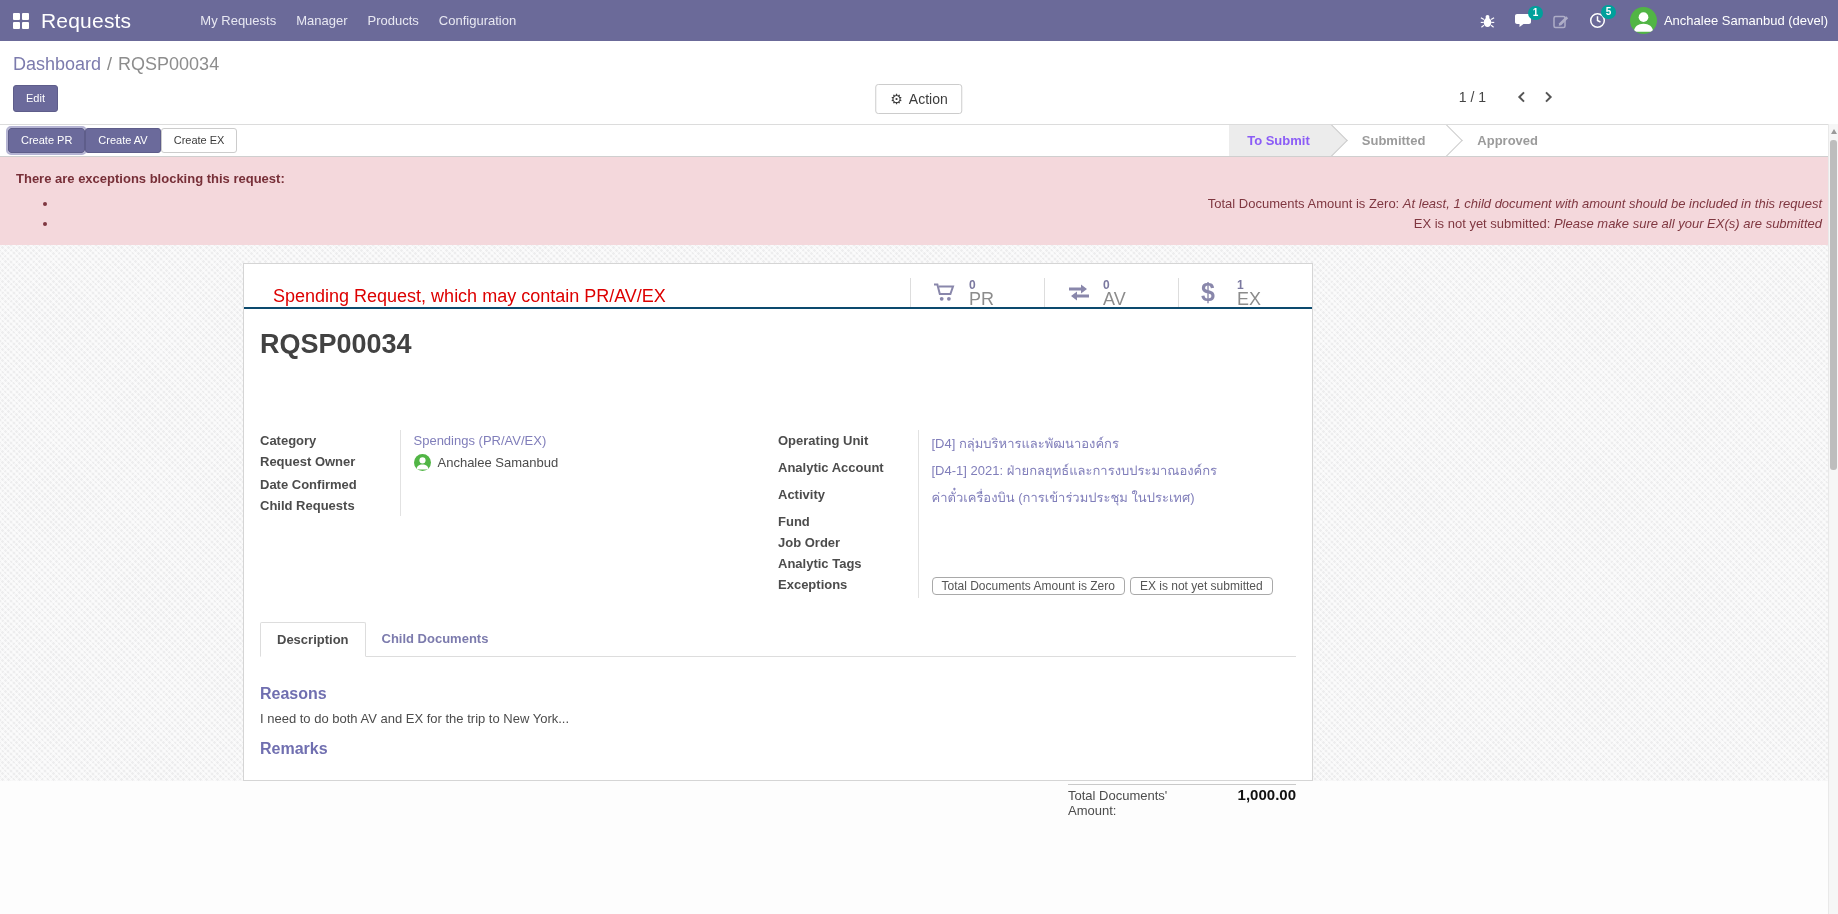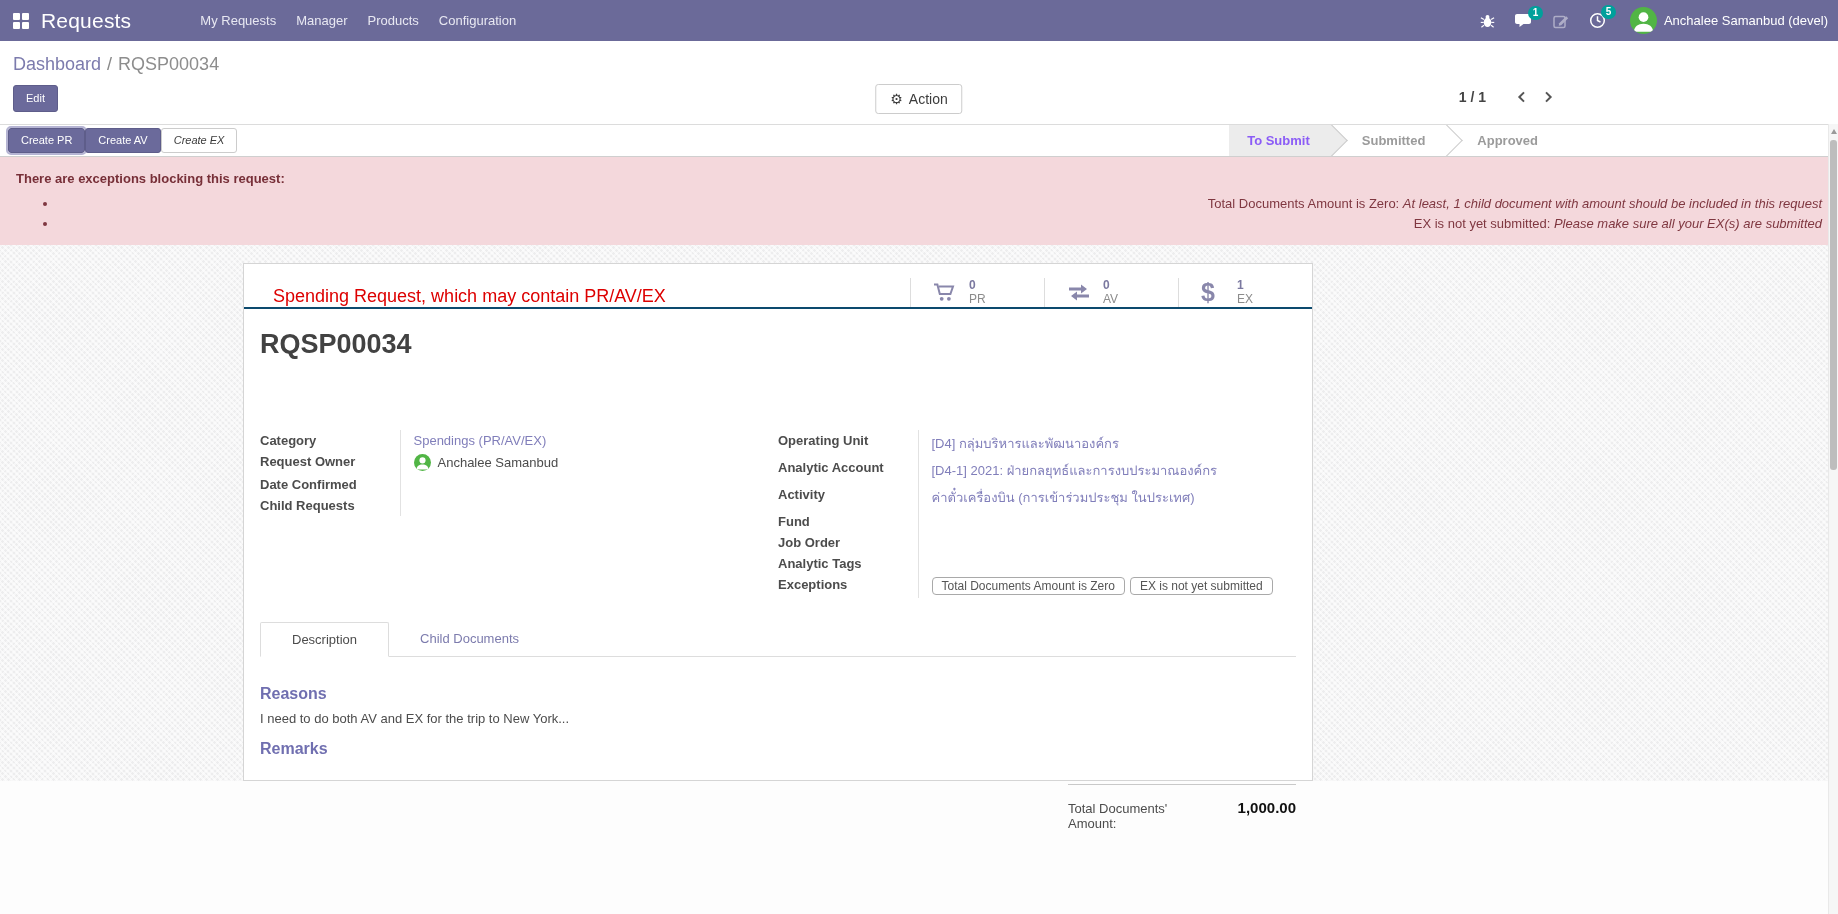--- a/index.html
+++ b/index.html
@@ -24,29 +24,29 @@
   .control-panel { position:absolute; top:41px; left:0; width:100%; height:83px; background:#fff; }
   .breadcrumb { padding:13px 0 0 13px; font-size:18px; }
   .breadcrumb .parent { color:#7c7bad; cursor:pointer; }
   .breadcrumb .sep { color:#888; padding:0 6px; }
   .breadcrumb .current { color:#8d8d8d; }
   .btn { display:inline-block; border-radius:3px; font-size:11px; line-height:1; cursor:pointer; }
   .btn-edit { position:absolute; left:13px; top:44px; background:#6b6a9b; border:1px solid #5e5d8a; color:#fff; padding:7px 12px; }
   .btn-action { position:absolute; left:50%; transform:translateX(-50%); top:43px; background:#fff; border:1px solid #ccc; color:#3c3c3c; padding:7px 14px; font-size:14px; }
   .gear::before { content:"\2699"; margin-right:6px; font-size:14px; }
   .pager { position:absolute; right:282px; top:48px; display:flex; align-items:center; color:#555; font-size:14px; }
-  .pager .val { margin-right:18px; color:#444;font-weight:bold; }
+  .pager .val { margin-right:18px; color:#444; }
   .pager svg { cursor:pointer; margin-left:10px; }
 
   
   .header-bar { position:absolute; top:124px; left:0; width:100%; height:33px; background:#fff; border-top:1px solid #dcdcdc; border-bottom:1px solid #cfcfcf; display:flex; align-items:center; }
   .create-btns { display:flex; align-items:center; padding-left:8px; }
   .btn-primary { background:#6b6a9b; border:1px solid #5e5d8a; color:#fff; padding:6px 12px; border-radius:3px; }
   .btn-primary.focused { outline:2px solid #b5b4d3; }
-  .btn-default { background:#fff; border:1px solid #ccc; color:#3c3c3c; padding:6px 12px; border-radius:3px;font-style:italic; }
+  .btn-default { background:#fff; border:1px solid #ccc; color:#3c3c3c; padding:6px 12px; border-radius:3px; }
   .steps { position:absolute; right:278px; top:0; height:31px; display:flex; overflow:hidden; }
   .step { position:relative; height:31px; line-height:31px; padding:0 22px 0 30px; font-weight:bold; color:#9b9b9b; background:#fff; cursor:pointer; }
   .step:first-child { padding-left:18px; }
   .step::after { content:""; position:absolute; top:4px; right:-11px; width:22px; height:22px; transform:rotate(45deg); border-top:1px solid #ccc; border-right:1px solid #ccc; background:inherit; }
   .step:last-child::after { display:none; }
   .step.active { background:#ececec; color:#8b5cf6; }
   .step .lbl { position:relative; z-index:2; }
   .s1{z-index:3} .s2{z-index:2} .s3{z-index:1}
 
   
@@ -66,50 +66,50 @@
 
   
   .sheet { position:absolute; top:263px; left:243px; width:1070px; height:518px; background:#fff; border:1px solid #d5d5d5; }
   .sheet-header { height:45px; border-bottom:2px solid #0c4a6e; display:flex; align-items:flex-end; }
   .banner { flex:1; display:flex; align-items:center; padding-left:29px; color:#dd0000; font-size:18px; }
   .stat-btns { display:flex; width:402px; }
   .stat-btn { width:134px; border-left:1px solid #ddd; display:flex; align-items:center; padding-left:22px; cursor:pointer; }
   .stat-icon { width:26px; margin-right:10px; color:#8987ab; display:flex; align-items:center; }
   .dollar-glyph { font-size:25px; font-weight:bold; color:#8987ab; }
   .stat-txt .v { font-size:12px; font-weight:bold; color:#7b79a0; line-height:14px; }
-  .stat-txt .l { font-size:12px; color:#8c8c8c; line-height:15px; }
+  .stat-txt .l { font-size:18px; color:#8c8c8c; line-height:15px; }
 
   .sheet-body { padding:20px 16px 0 16px; }
   .sheet-title { font-size:27px; font-weight:bold; color:#424242; margin-bottom:26px; }
 
   .groups { display:flex; }
   .group { width:50%;margin-top:44px; }
   .group table { border-collapse:collapse; width:97%; }
   .group td { padding:3px 0; vertical-align:top; font-size:13px; }
   .group td.lab { width:140px; font-weight:bold; color:#4c4c4c; padding-right:10px; }
   .group td.val { border-left:1px solid #e2e2e2; padding-left:13px; }
   .group td.empty-val { height:19px; }
   .flink { color:#807eba; cursor:pointer; }
   .owner { display:flex; align-items:center; }
   .owner .mini-avatar { width:17px; height:17px; border-radius:50%; background:#51b545; overflow:hidden; margin-right:7px; flex:none; }
   .tags { display:flex; gap:5px; flex-wrap:wrap; }
   .tag { border:1px solid #a9a9a9; border-radius:4px; padding:1px 9px; font-size:12px; color:#555; background:#fff; }
 
   
   .tabs { margin-top:24px; border-bottom:1px solid #ddd; padding-left:0; display:flex; }
-  .tab { padding:9px 31px; font-size:13px; cursor:pointer; }
+  .tab { padding:9px 16px; font-size:13px; cursor:pointer;font-weight:bold; }
   .tab.active { border:1px solid #ddd; border-bottom:1px solid #fff; margin-bottom:-1px; background:#fff; color:#4c4c4c; border-radius:2px 2px 0 0; }
   .tab.inactive { color:#7c7bad; }
 
   .tab-content h2 { font-size:16px; font-weight:bold; color:#706fb0; }
   .h-reasons { margin:28px 0 8px 0; }
   .h-remarks { margin:14px 0 8px 0; }
   .tab-content p { font-size:13px; color:#4c4c4c; }
 
-  .subtotal { width:228px; margin-left:auto; margin-top:26px; border-top:1px solid #c9c9c9; padding-top:14px; display:flex; justify-content:space-between; align-items:baseline;gap:24px; }
+  .subtotal { width:228px; margin-left:auto; margin-top:26px; border-top:1px solid #c9c9c9; padding-top:1px; display:flex; justify-content:space-between; align-items:baseline;gap:24px; }
   .subtotal .lab { font-size:13px; color:#4c4c4c; }
   .subtotal .amt { font-size:15px; font-weight:bold; color:#111; }
 
   
   .scrollbar { position:absolute; top:124px; right:0; width:10px; height:790px; background:#f6f6f6; border-left:1px solid #e9e9e9; }
   .scrollbar .up { height:15px; display:flex; align-items:center; justify-content:center; }
   .scrollbar .up::before { content:""; border-left:3.5px solid transparent; border-right:3.5px solid transparent; border-bottom:5px solid #9a9a9a; }
   .scrollbar .thumb { margin:1px 1px; height:330px; background:#bdbdbd; border-radius:3px; cursor:grab; }
 </style>
 </head>

